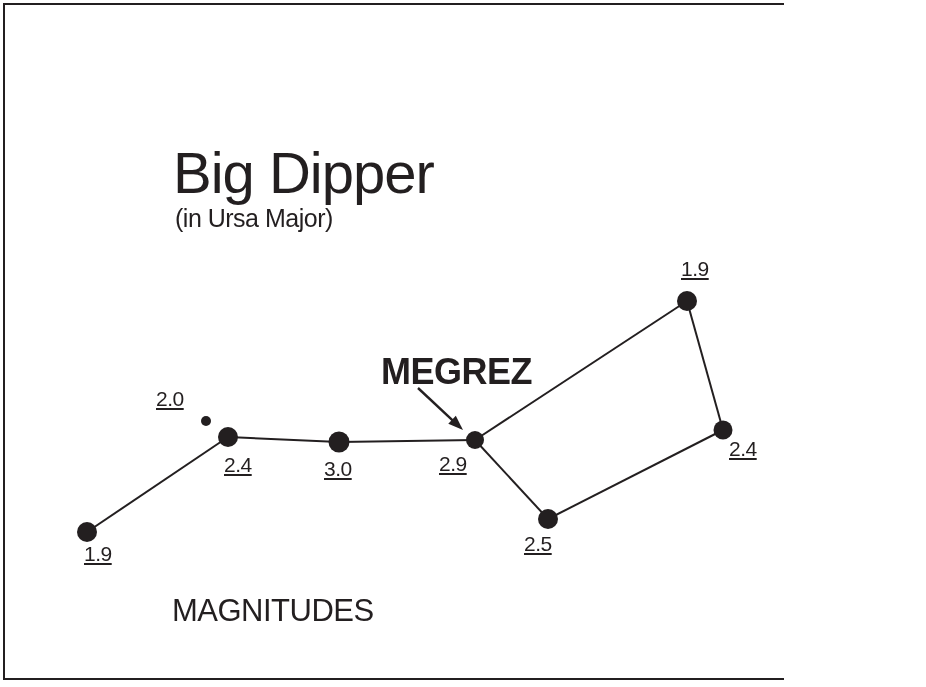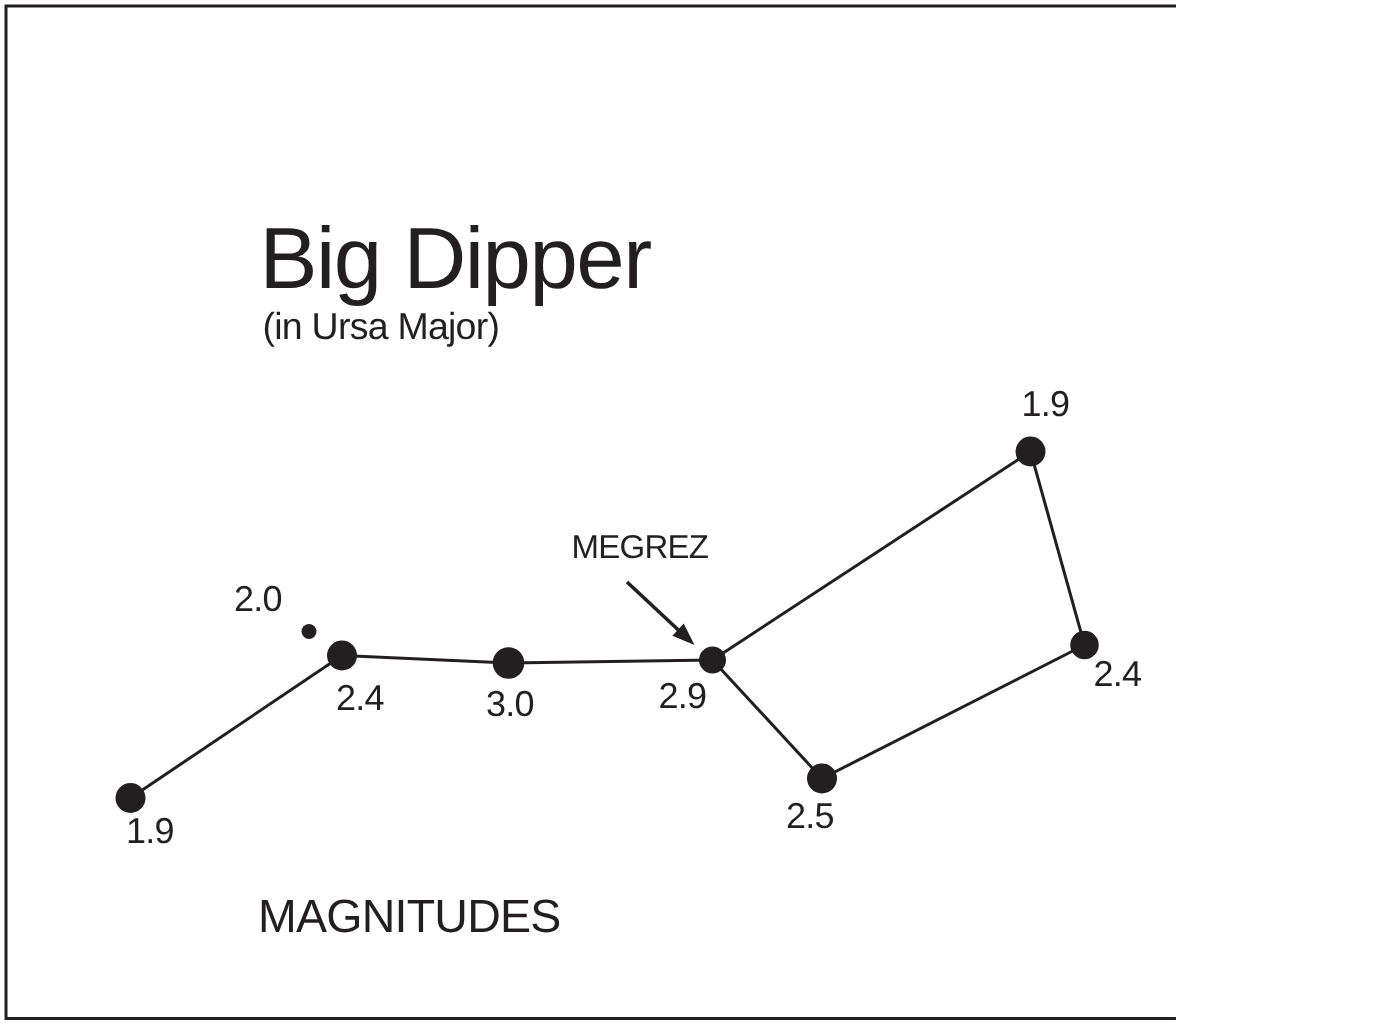--- a/index.html
+++ b/index.html
@@ -50,26 +50,28 @@
   }
   .caption {
     left: 172px;
     top: 595px;
     font-size: 31px;
     letter-spacing: -0.5px;
   }
   .annot {
     left: 381px;
     top: 354px;
-    font-size: 22px;
+    font-size: 36px;
     letter-spacing: -0.5px;
+    font-weight: bold;
   }
   .mag {
-    font-size: 24px;
+    font-size: 21px;
     letter-spacing: -0.5px;
+    text-decoration: underline;
   }
   .mag-0 { left: 84px;  top: 543px; }
   .mag-1 { left: 156px; top: 388px; }
   .mag-2 { left: 224px; top: 454px; }
   .mag-3 { left: 324px; top: 458px; }
   .mag-4 { left: 439px; top: 453px; }
   .mag-5 { left: 681px; top: 258px; }
   .mag-6 { left: 729px; top: 438px; }
   .mag-7 { left: 524px; top: 533px; }
 </style>

